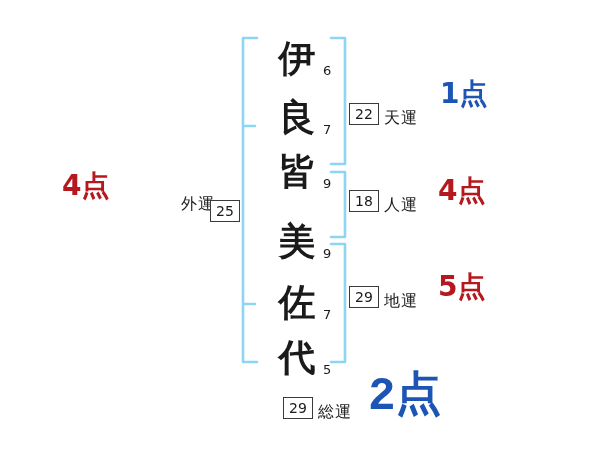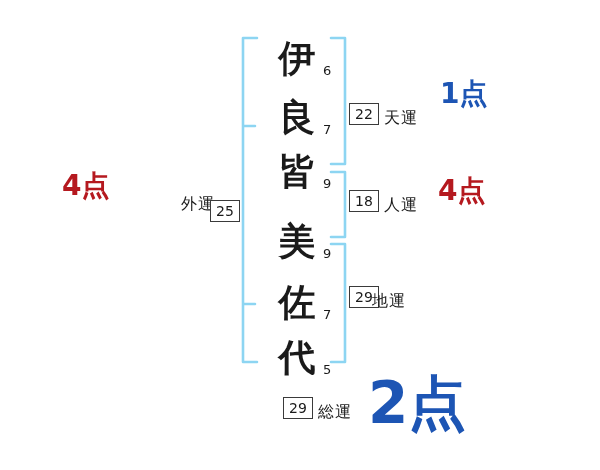--- a/index.html
+++ b/index.html
@@ -21,21 +21,21 @@
     font-size:14px; color:#1a1a1a; line-height:1; padding:3px 5px;
     min-width:28px; text-align:center;
   }
   .flabel {
     position:absolute; font-size:16px; color:#1a1a1a; line-height:1; letter-spacing:1px;
   }
   .score { position:absolute; font-weight:bold; line-height:1; }
   .score.blue { color:var(--blue,#1d55b4); }
   .score.red  { color:var(--red,#b5191f);text-align:right; }
   .s40 { font-size:28px; }
-  .s58 { font-size:58px; }
+  .s58 { font-size:46px;font-family:Liberation Mono, monospace; }
 </style>
 </head>
 <body>
 
 <div class="canvas">
 
   <svg class="brackets" width="600" height="470" viewBox="0 0 600 470">
     <path d="M257 38 H243 V362 H257 M243 126 H255 M243 304 H255" stroke="currentColor" stroke-width="2.6" fill="none" stroke-linecap="round" stroke-linejoin="round"></path>
     <path d="M331 38 H345 V164 H331" stroke="currentColor" stroke-width="2.6" fill="none" stroke-linecap="round" stroke-linejoin="round"></path>
     <path d="M331 172 H345 V237 H331" stroke="currentColor" stroke-width="2.6" fill="none" stroke-linecap="round" stroke-linejoin="round"></path>
@@ -58,21 +58,22 @@
 
   <div class="vbox" style="left:349px; top:103px">22</div>
   <div class="flabel" style="left:384px; top:110px">天運</div>
   <div class="score blue s40" style="left:440px; top:80px">1点</div>
 
   <div class="vbox" style="left:349px; top:190px">18</div>
   <div class="flabel" style="left:384px; top:197px">人運</div>
   <div class="score red s40" style="left:438px; top:177px">4点</div>
 
   <div class="vbox" style="left:349px; top:286px">29</div>
-  <div class="flabel" style="left:372px; top:293px">地運</div>
+  <div class="flabel" style="left:384px; top:293px">地運</div>
+  <div class="score red s40" style="left:438px; top:273px">5点</div>
 
   <div class="flabel" style="left:181px; top:196px">外運</div>
   <div class="vbox" style="left:210px; top:200px">25</div>
   <div class="score red s40" style="left:62px; top:172px">4点</div>
 
   <div class="vbox" style="left:283px; top:397px">29</div>
   <div class="flabel" style="left:318px; top:404px">総運</div>
   <div class="score blue s58" style="left:368px; top:374px">2点</div>
 
 </div>

